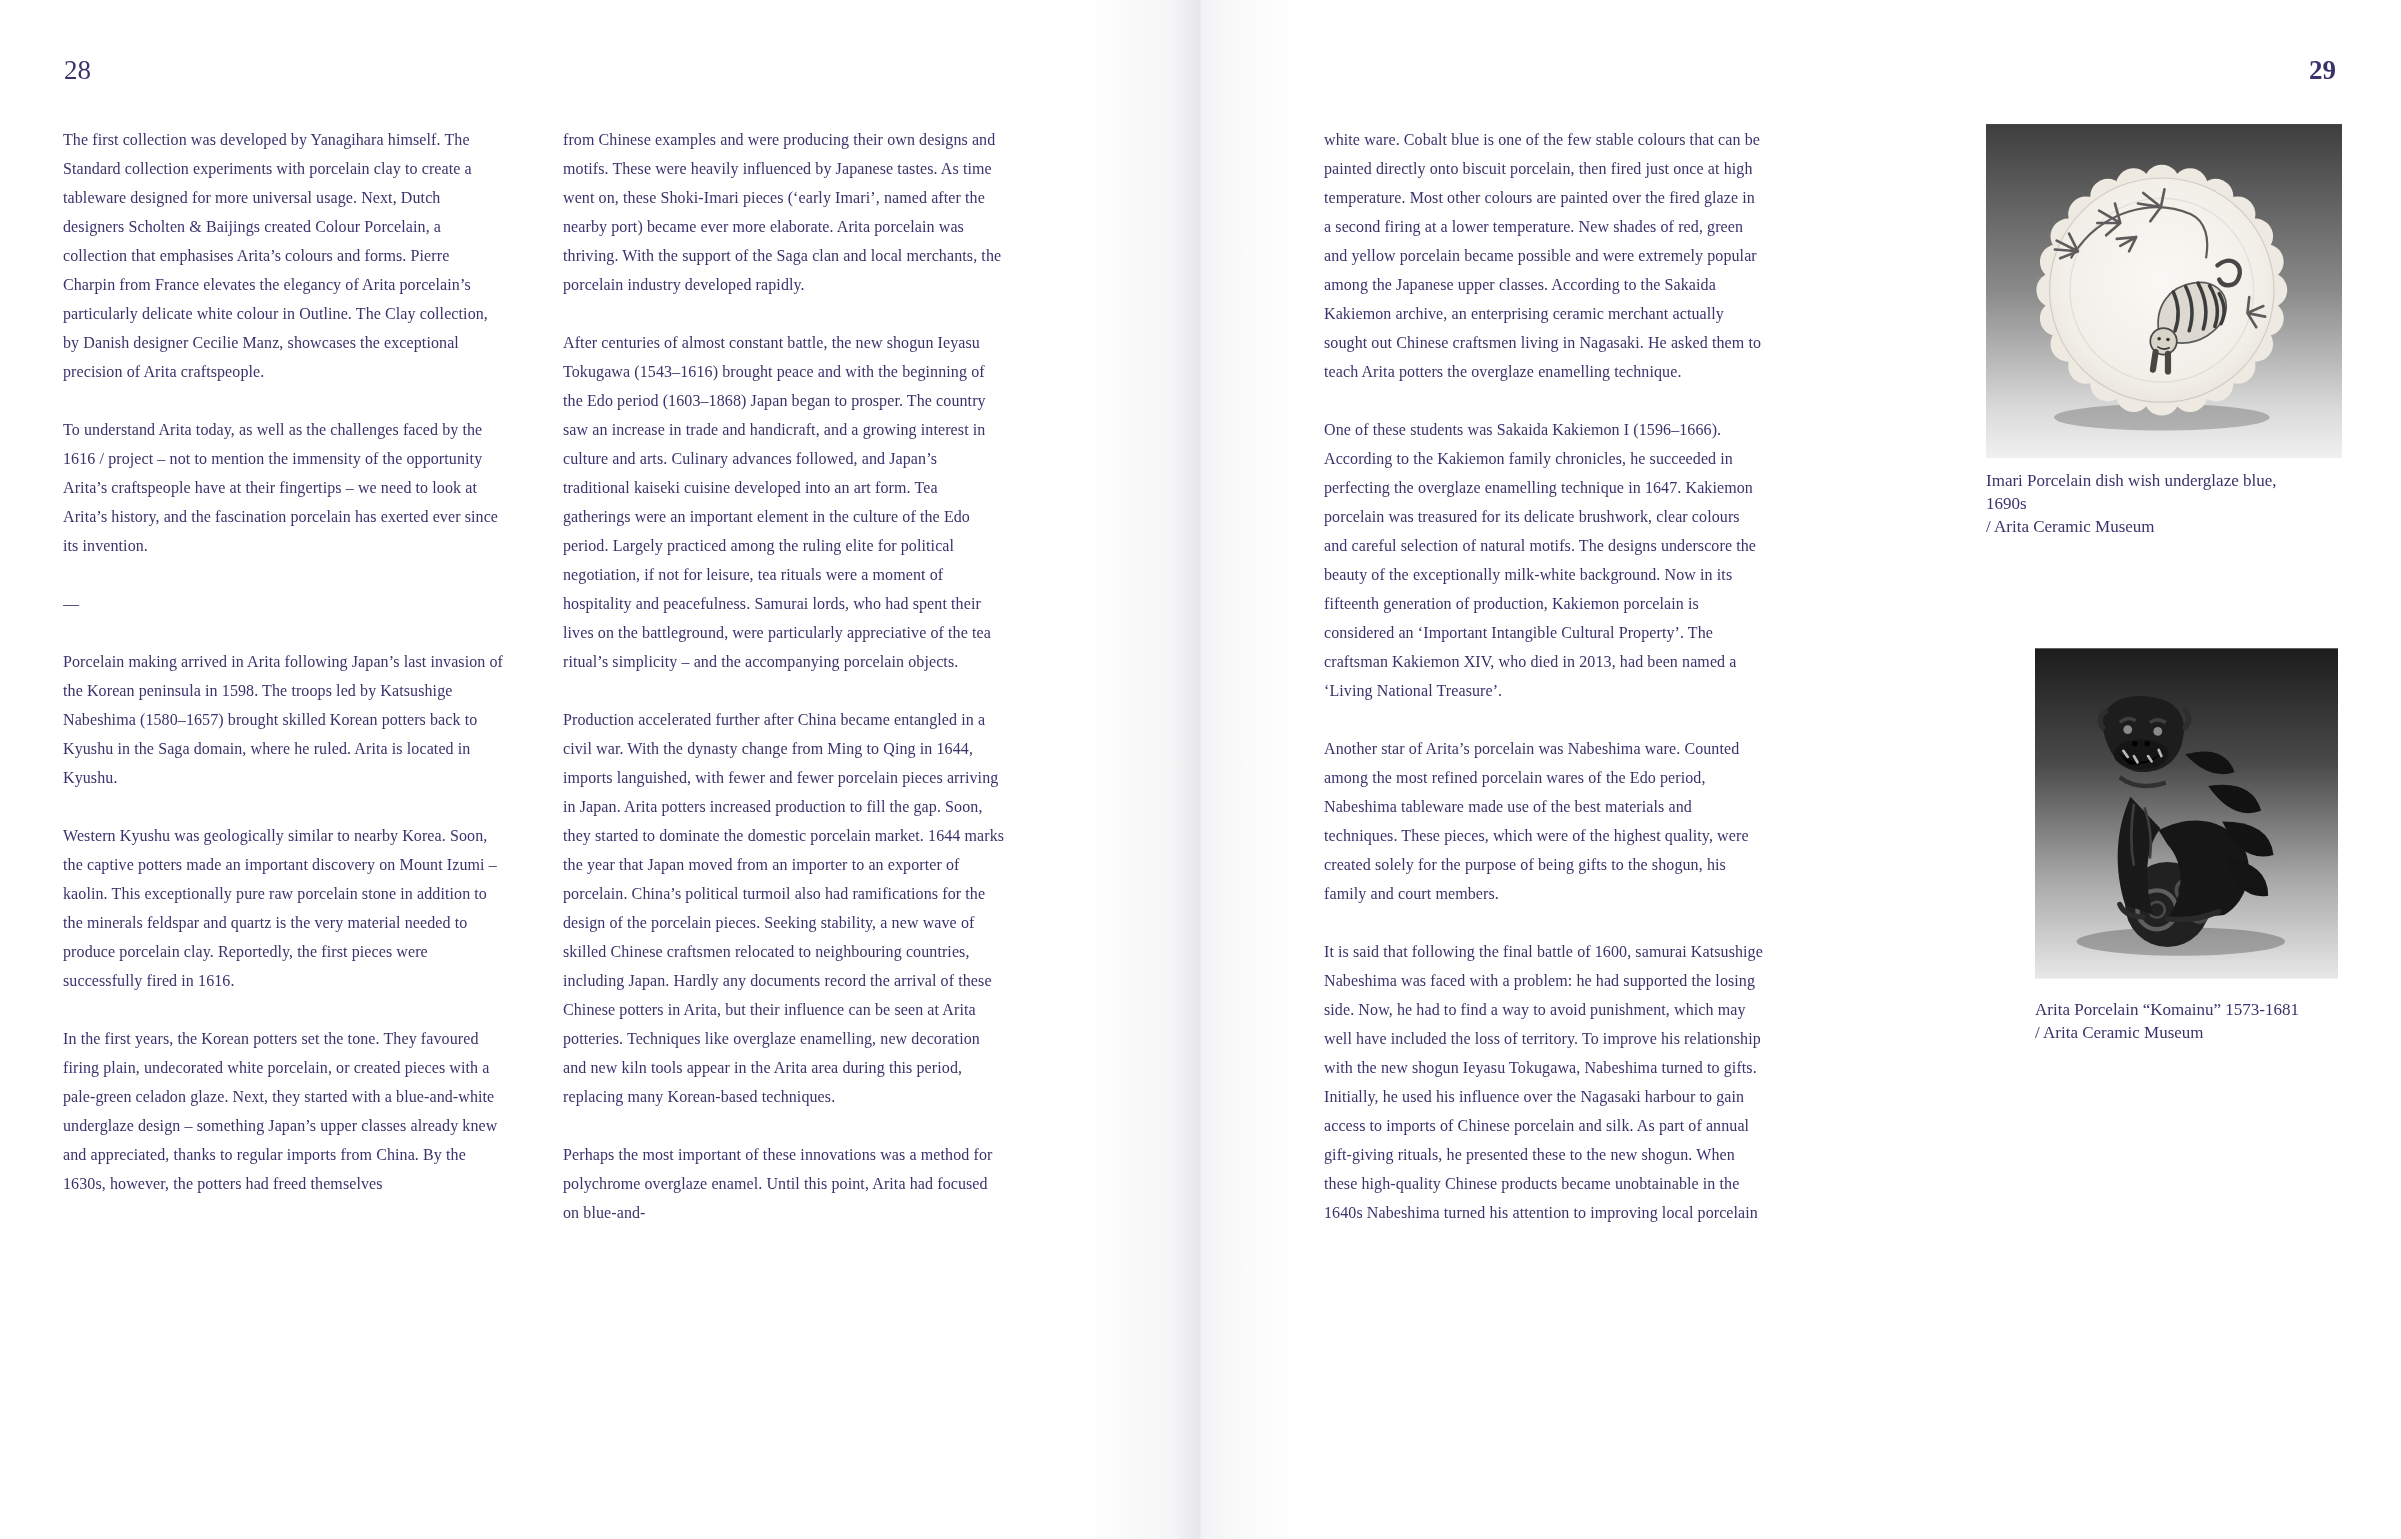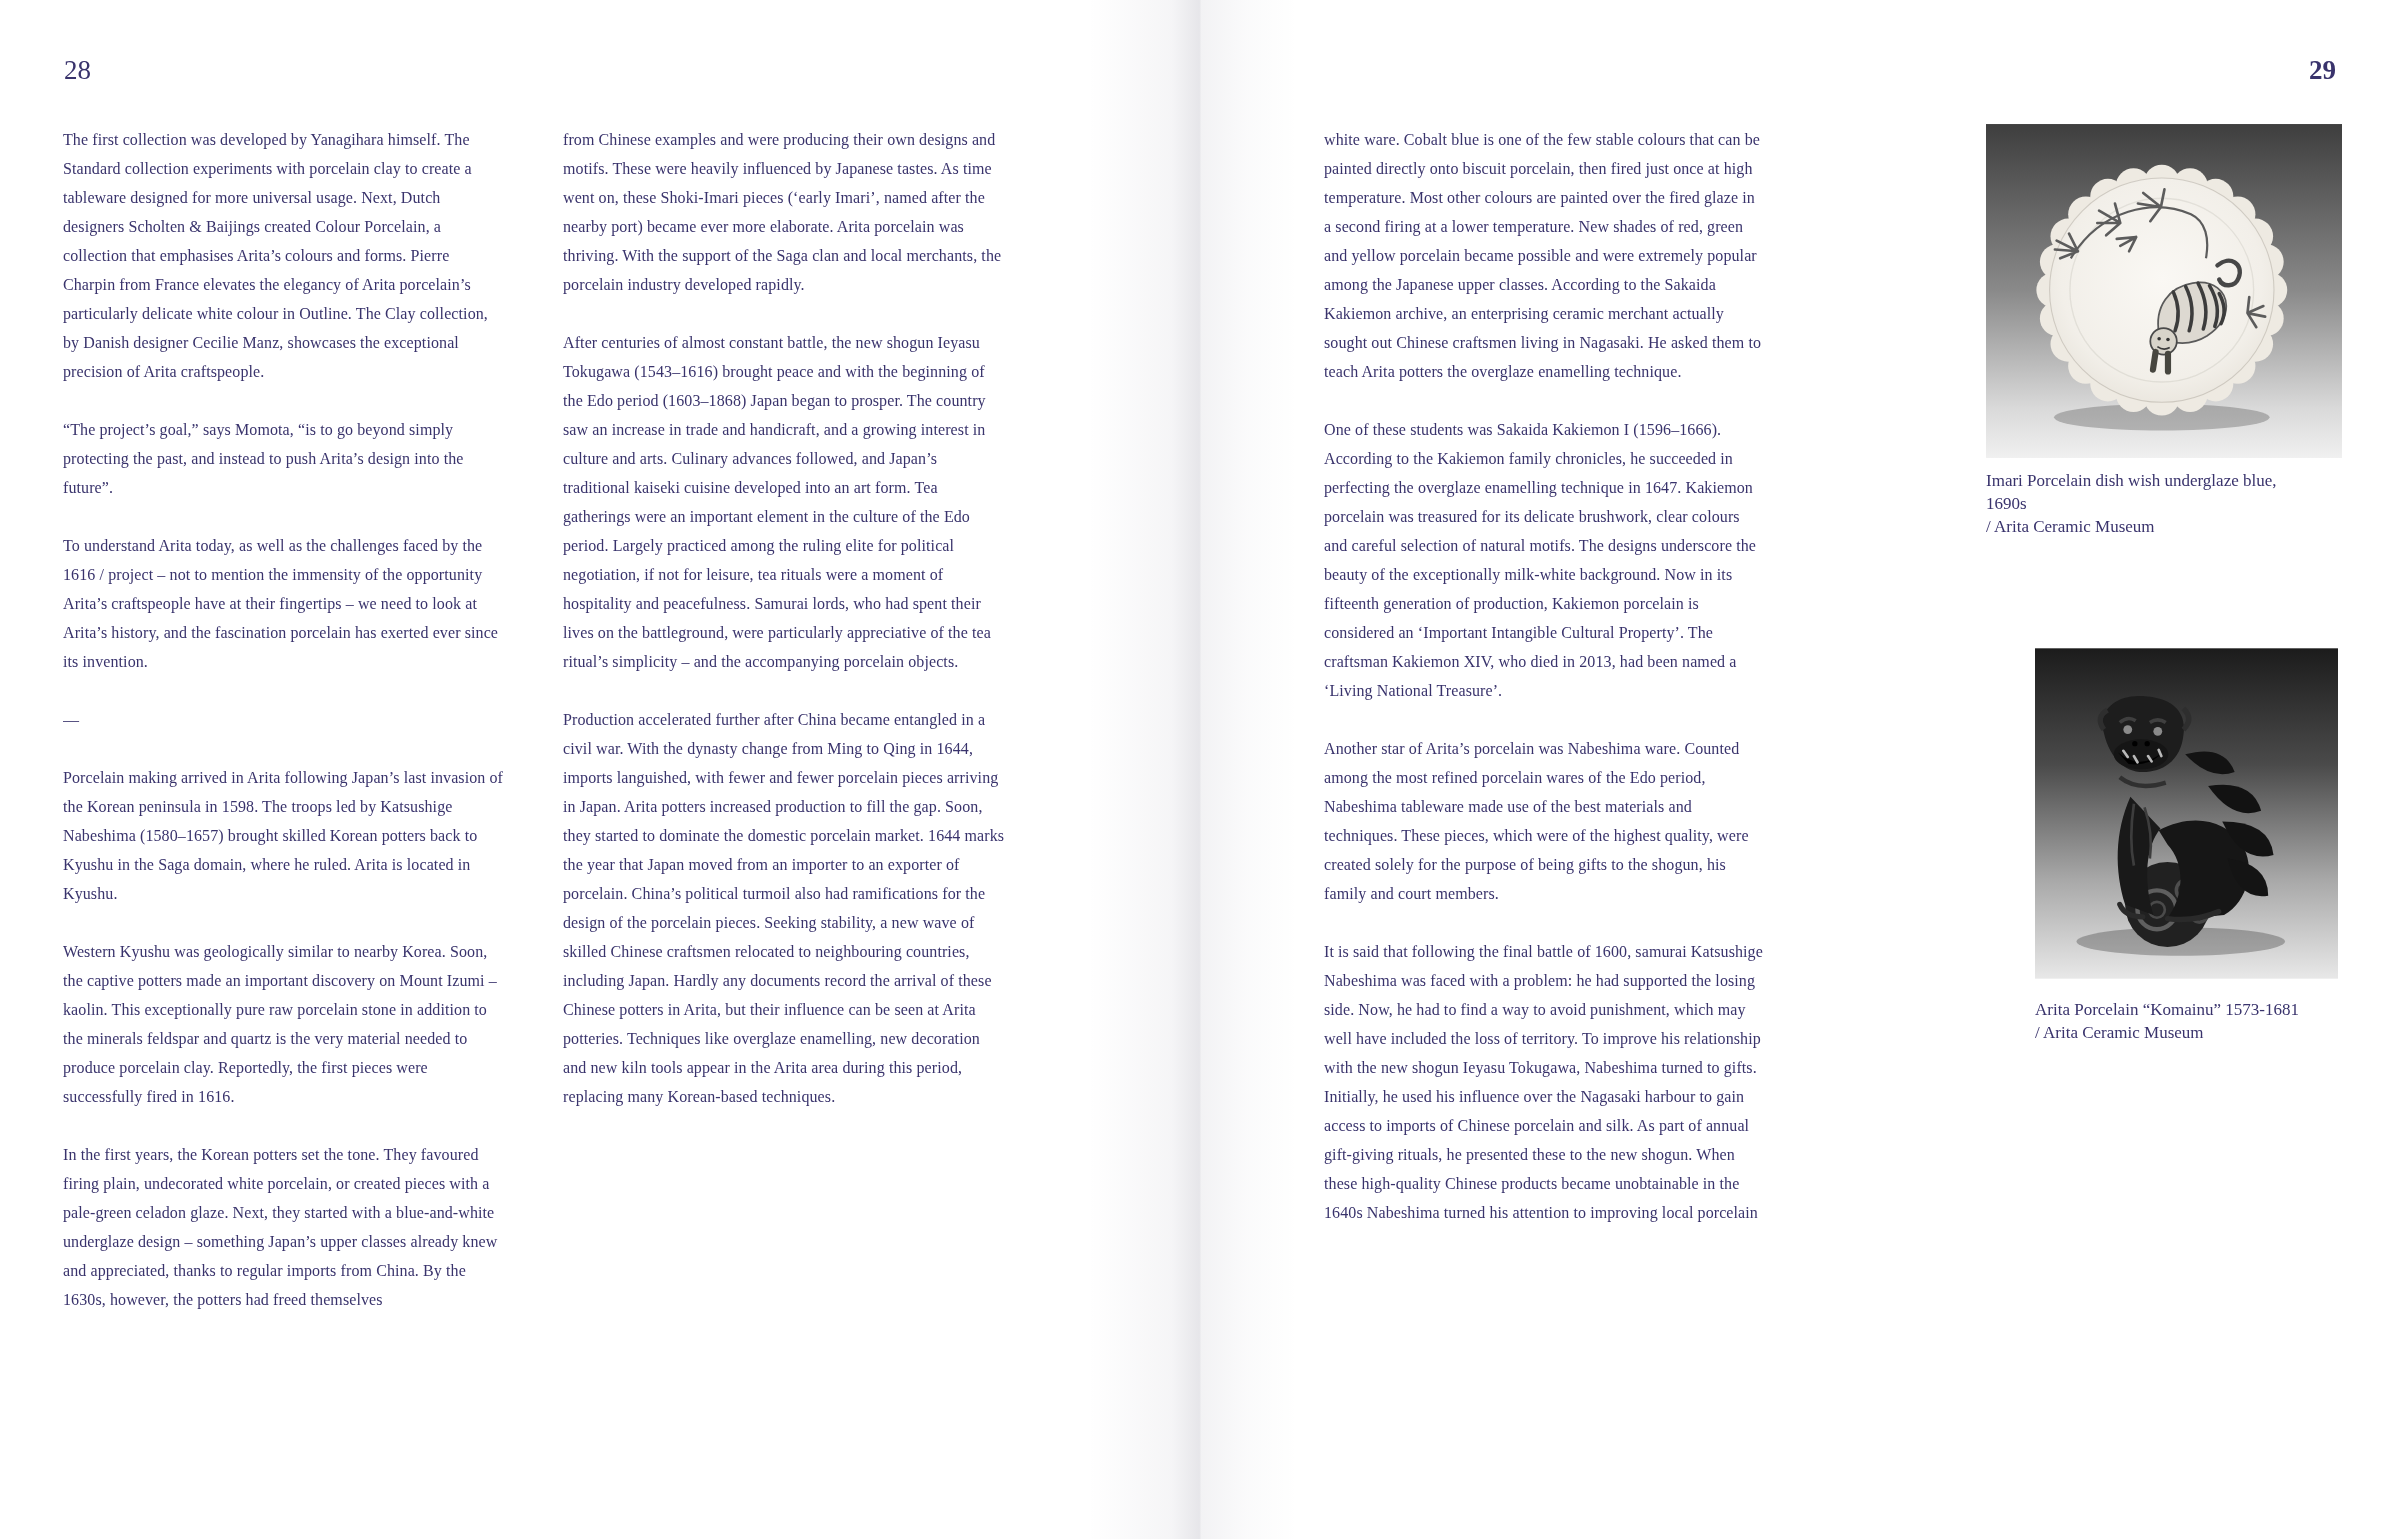--- a/index.html
+++ b/index.html
@@ -41,32 +41,32 @@
 </head>
 <body>
 
 <div class="gutter"></div>
 
 <div class="pagenum" id="pn-left">28</div>
 <div class="pagenum" id="pn-right">29</div>
 
 <div class="col" id="col-l1">
   <p>The first collection was developed by Yanagihara himself. The Standard collection experiments with porcelain clay to create a tableware designed for more universal usage. Next, Dutch designers Scholten &amp; Baijings created Colour Porcelain, a collection that emphasises Arita’s colours and forms. Pierre Charpin from France elevates the elegancy of Arita porcelain’s particularly delicate white colour in Outline. The Clay collection, by Danish designer Cecilie Manz, showcases the exceptional precision of Arita craftspeople.</p>
-  <p>“The project’s goal,” says Momota, “is to go beyond simply protecting the past, and instead to push Arita’s design into the future”.</p>
   <p>To understand Arita today, as well as the challenges faced by the 1616 / project – not to mention the immensity of the opportunity Arita’s craftspeople have at their fingertips – we need to look at Arita’s history, and the fascination porcelain has exerted ever since its invention.</p>
   <p class="divider">—</p>
   <p>Porcelain making arrived in Arita following Japan’s last invasion of the Korean peninsula in 1598. The troops led by Katsushige Nabeshima (1580–1657) brought skilled Korean potters back to Kyushu in the Saga domain, where he ruled. Arita is located in Kyushu.</p>
   <p>Western Kyushu was geologically similar to nearby Korea. Soon, the captive potters made an important discovery on Mount Izumi – kaolin. This exceptionally pure raw porcelain stone in addition to the minerals feldspar and quartz is the very material needed to produce porcelain clay. Reportedly, the first pieces were successfully fired in 1616.</p>
   <p>In the first years, the Korean potters set the tone. They favoured firing plain, undecorated white porcelain, or created pieces with a pale-green celadon glaze. Next, they started with a blue-and-white underglaze design – something Japan’s upper classes already knew and appreciated, thanks to regular imports from China. By the 1630s, however, the potters had freed themselves</p>
 </div>
 
 <div class="col" id="col-l2">
   <p>from Chinese examples and were producing their own designs and motifs. These were heavily influenced by Japanese tastes. As time went on, these Shoki-Imari pieces (‘early Imari’, named after the nearby port) became ever more elaborate. Arita porcelain was thriving. With the support of the Saga clan and local merchants, the porcelain industry developed rapidly.</p>
   <p>After centuries of almost constant battle, the new shogun Ieyasu Tokugawa (1543–1616) brought peace and with the beginning of the Edo period (1603–1868) Japan began to prosper. The country saw an increase in trade and handicraft, and a growing interest in culture and arts. Culinary advances followed, and Japan’s traditional kaiseki cuisine developed into an art form. Tea gatherings were an important element in the culture of the Edo period. Largely practiced among the ruling elite for political negotiation, if not for leisure, tea rituals were a moment of hospitality and peacefulness. Samurai lords, who had spent their lives on the battleground, were particularly appreciative of the tea ritual’s simplicity – and the accompanying porcelain objects.</p>
   <p>Production accelerated further after China became entangled in a civil war. With the dynasty change from Ming to Qing in 1644, imports languished, with fewer and fewer porcelain pieces arriving in Japan. Arita potters increased production to fill the gap. Soon, they started to dominate the domestic porcelain market. 1644 marks the year that Japan moved from an importer to an exporter of porcelain. China’s political turmoil also had ramifications for the design of the porcelain pieces. Seeking stability, a new wave of skilled Chinese craftsmen relocated to neighbouring countries, including Japan. Hardly any documents record the arrival of these Chinese potters in Arita, but their influence can be seen at Arita potteries. Techniques like overglaze enamelling, new decoration and new kiln tools appear in the Arita area during this period, replacing many Korean-based techniques.</p>
+  <p>Perhaps the most important of these innovations was a method for polychrome overglaze enamel. Until this point, Arita had focused on blue-and-</p>
 </div>
 
 <div class="col" id="col-r1">
   <p>white ware. Cobalt blue is one of the few stable colours that can be painted directly onto biscuit porcelain, then fired just once at high temperature. Most other colours are painted over the fired glaze in a second firing at a lower temperature. New shades of red, green and yellow porcelain became possible and were extremely popular among the Japanese upper classes. According to the Sakaida Kakiemon archive, an enterprising ceramic merchant actually sought out Chinese craftsmen living in Nagasaki. He asked them to teach Arita potters the overglaze enamelling technique.</p>
   <p>One of these students was Sakaida Kakiemon I (1596–1666). According to the Kakiemon family chronicles, he succeeded in perfecting the overglaze enamelling technique in 1647. Kakiemon porcelain was treasured for its delicate brushwork, clear colours and careful selection of natural motifs. The designs underscore the beauty of the exceptionally milk-white background. Now in its fifteenth generation of production, Kakiemon porcelain is considered an ‘Important Intangible Cultural Property’. The craftsman Kakiemon XIV, who died in 2013, had been named a ‘Living National Treasure’.</p>
   <p>Another star of Arita’s porcelain was Nabeshima ware. Counted among the most refined porcelain wares of the Edo period, Nabeshima tableware made use of the best materials and techniques. These pieces, which were of the highest quality, were created solely for the purpose of being gifts to the shogun, his family and court members.</p>
   <p>It is said that following the final battle of 1600, samurai Katsushige Nabeshima was faced with a problem: he had supported the losing side. Now, he had to find a way to avoid punishment, which may well have included the loss of territory. To improve his relationship with the new shogun Ieyasu Tokugawa, Nabeshima turned to gifts. Initially, he used his influence over the Nagasaki harbour to gain access to imports of Chinese porcelain and silk. As part of annual gift-giving rituals, he presented these to the new shogun. When these high-quality Chinese products became unobtainable in the 1640s Nabeshima turned his attention to improving local porcelain</p>
 </div>
 
 <figure id="fig-imari">

